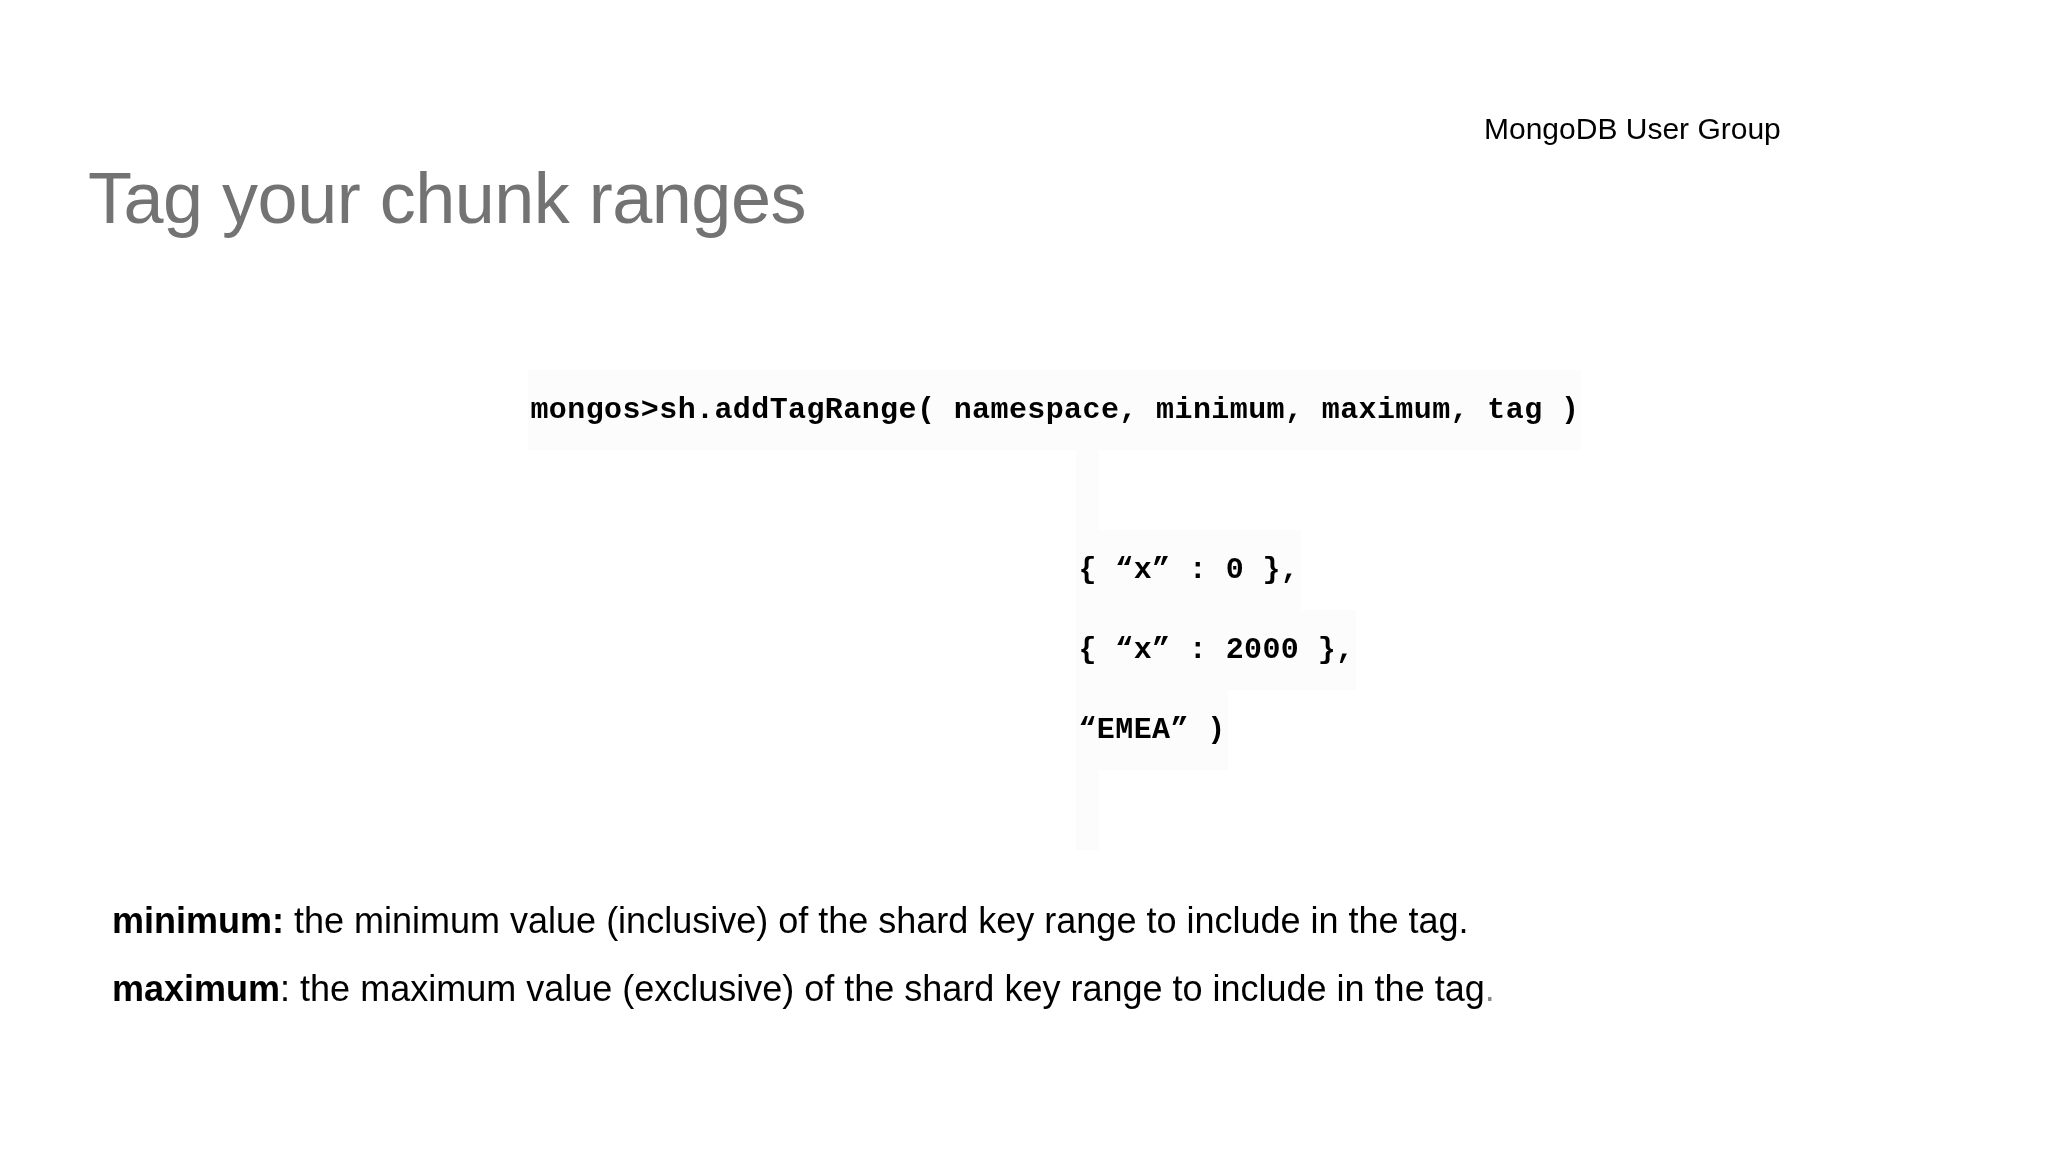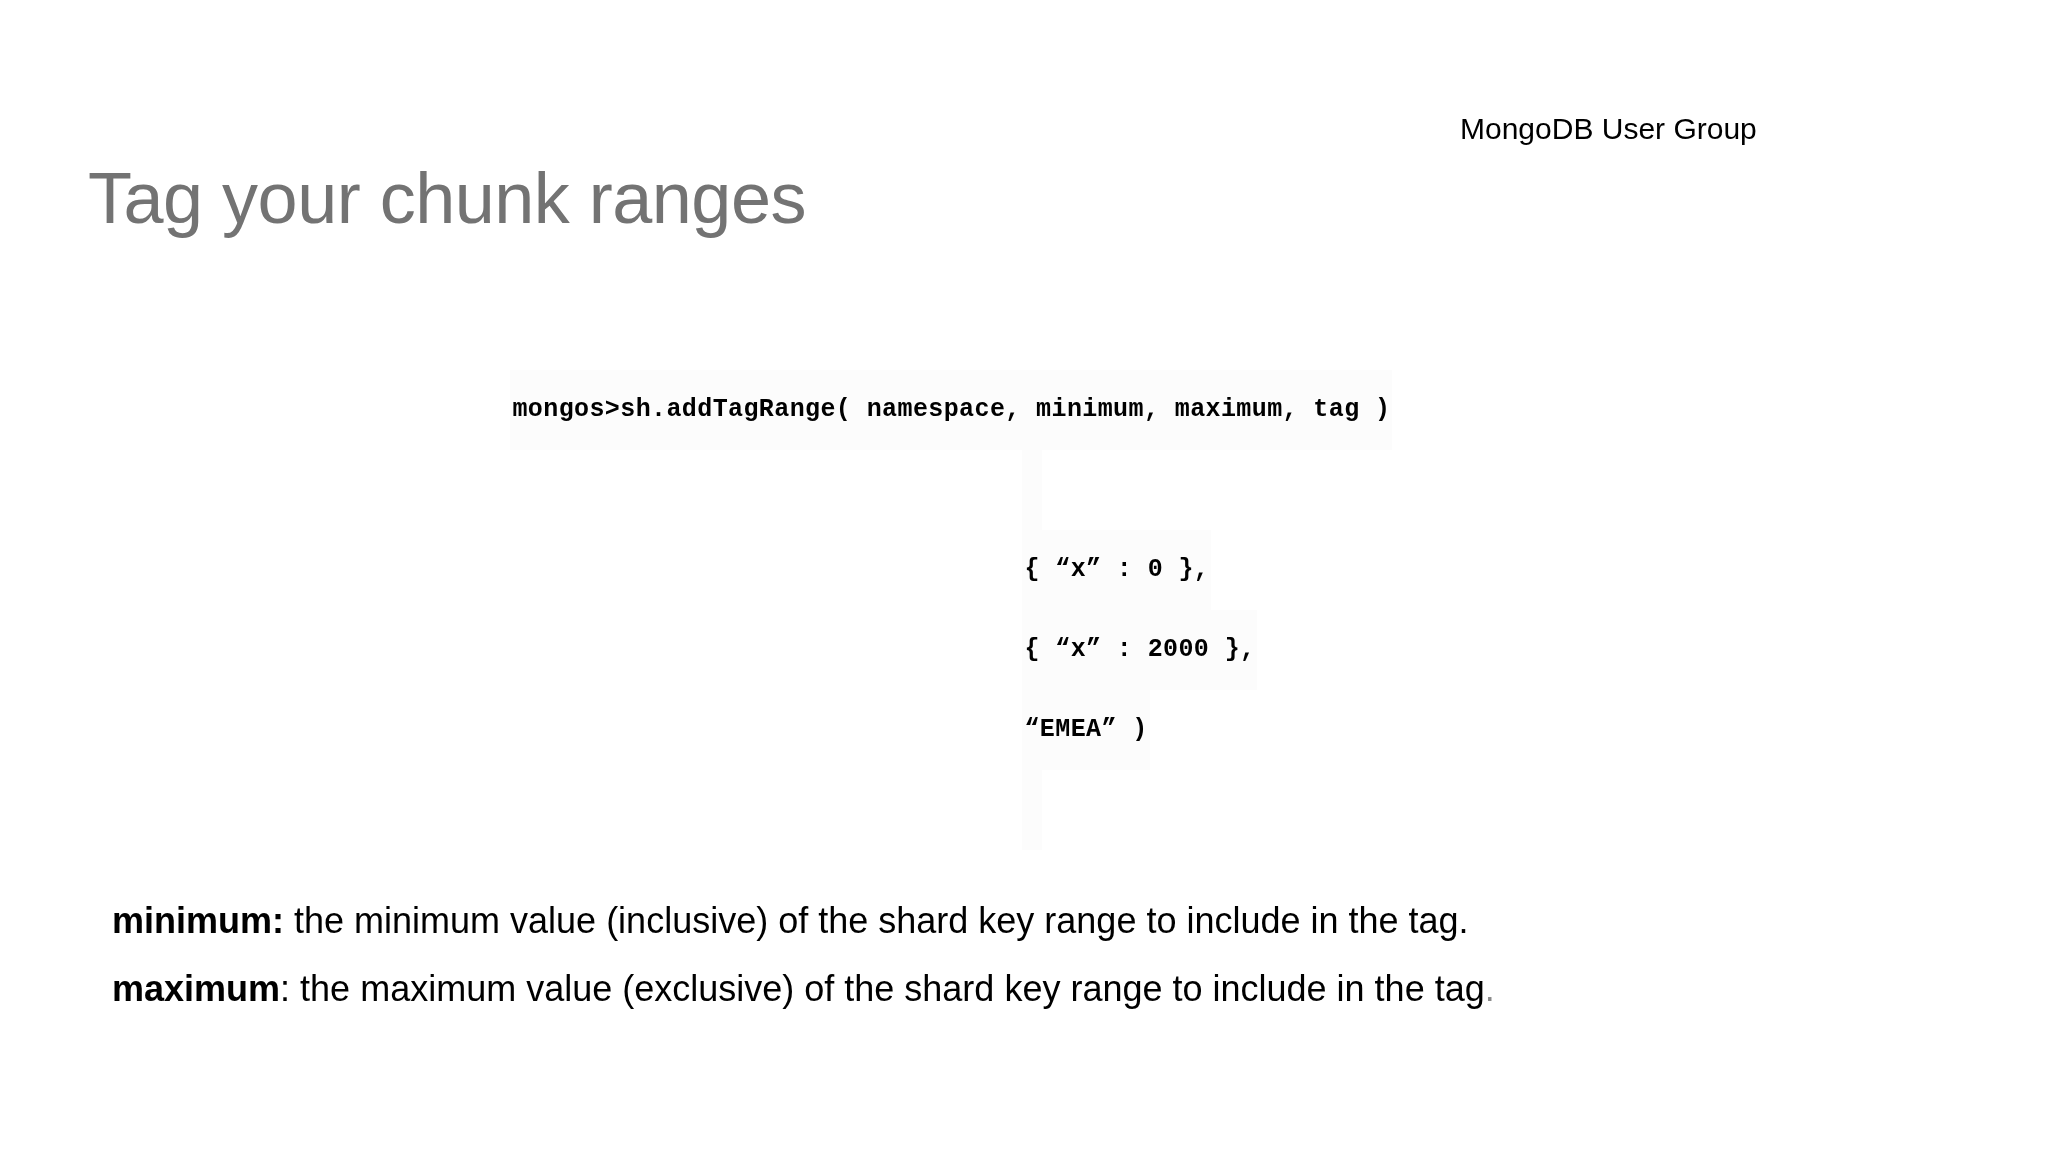--- a/index.html
+++ b/index.html
@@ -42,51 +42,51 @@
     position: absolute;
     left: 1460px;
     top: 108px;
     font-family: "Liberation Sans", sans-serif;
     font-size: 30px;
     font-weight: 400;
     line-height: 1.43;
     color: #000000;
     white-space: nowrap;
   }
-  .slide-header .hdr-line { display: block; }
+  .slide-header .hdr-line { display: block; margin-left: 24px; }
 
   
   .code-block {
     position: absolute;
     left: 0;
     top: 290px;
     width: 2024px;
     font-family: "Liberation Mono", "DejaVu Sans Mono", monospace;
-    font-size: 25px;
+    font-size: 30px;
     font-weight: 700;
     line-height: 80px;
     color: #000000;
     letter-spacing: 0.4px;
   }
   .code-line {
     position: relative;
     height: 80px;
     white-space: pre;
   }
   .code-line > .code-text {
     display: inline-block;
     background: #fcfcfc;
     padding: 0 2px;
   }
   .code-line.blank > .code-text {
     color: transparent;
     background: #fcfcfc;
   }
   .indent-0 { padding-left: 418px; }
-  .indent-1 { padding-left: 930px; }
+  .indent-1 { padding-left: 930px; margin-left: 36px; }
 
   
   .desc {
     position: absolute;
     left: 112px;
     font-family: "Liberation Sans", sans-serif;
     font-size: 36px;
     font-weight: 400;
     line-height: 1.3;
     color: #000000;

